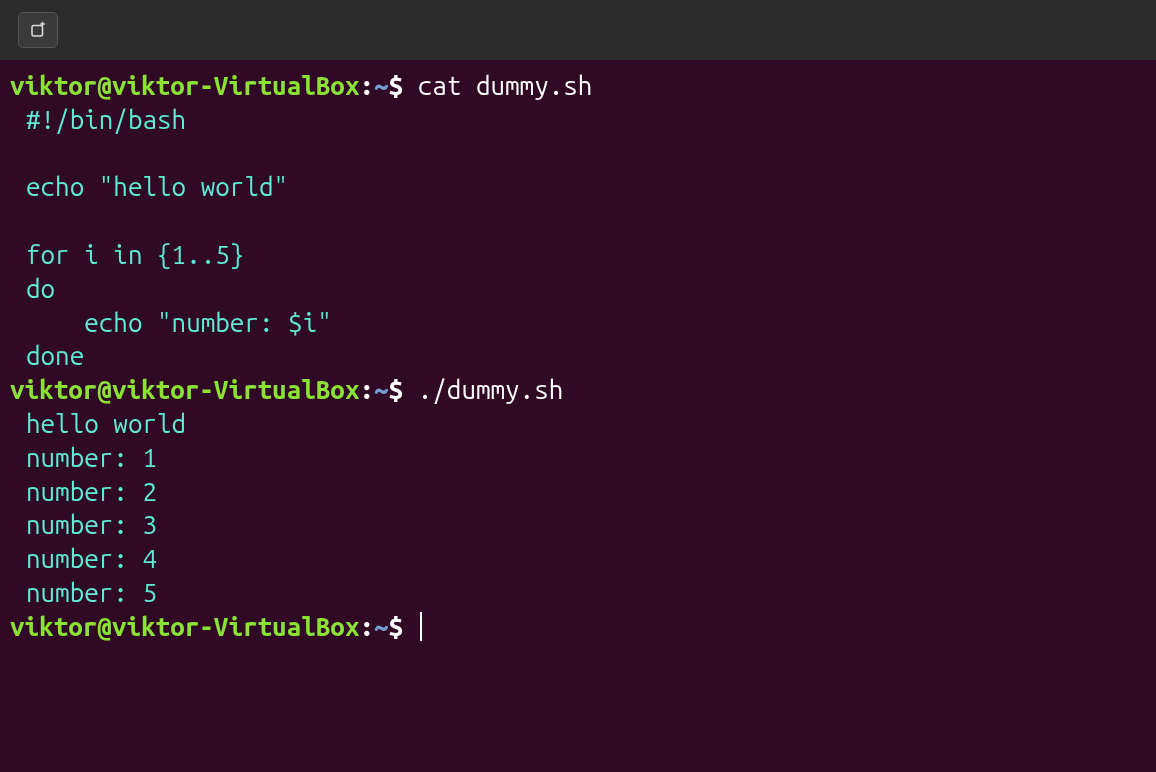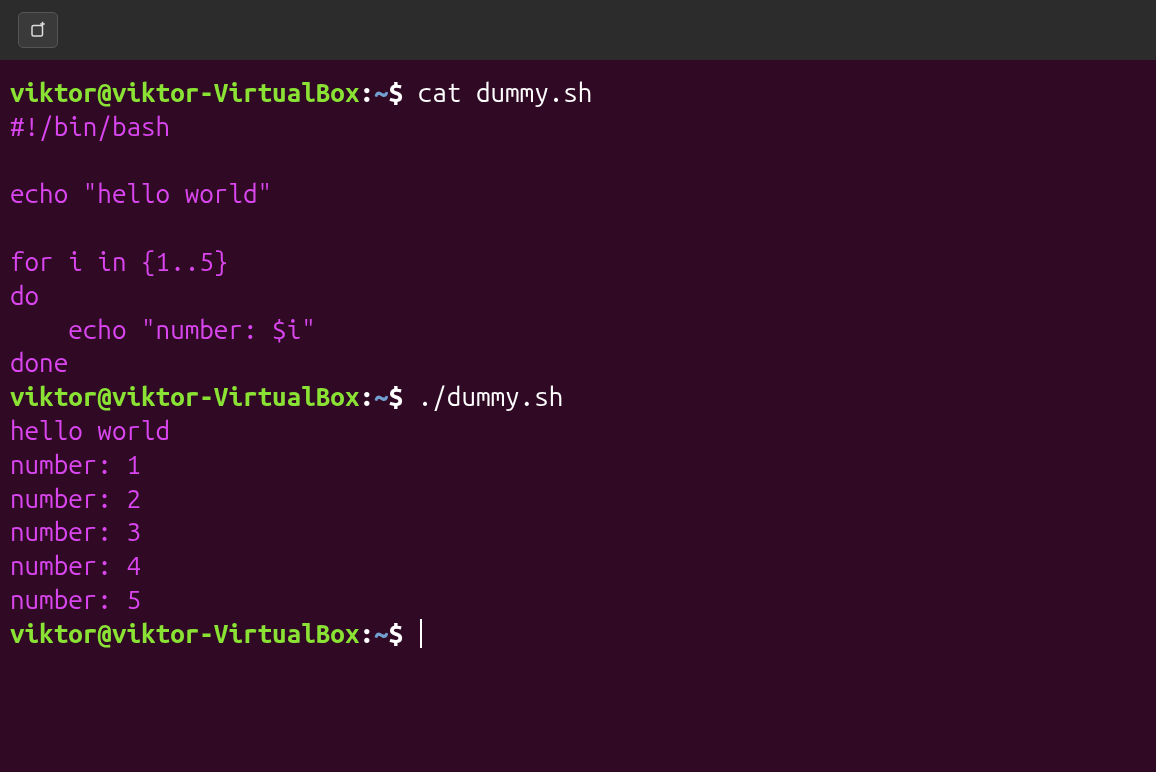--- a/index.html
+++ b/index.html
@@ -33,21 +33,21 @@
       display: flex;
       align-items: center;
       justify-content: center;
       color: #ddd;
     }
     .new-tab-btn svg {
       width: 18px;
       height: 18px;
     }
     .terminal-body {
-      padding: 16px 10px;
+      padding: 9px 10px;
       white-space: pre;
     }
     .line {
       display: block;
       min-height: 1.3em;
     }
     .user-host {
       color: #8ae234;
       font-weight: bold;
     }
@@ -60,21 +60,22 @@
       font-weight: bold;
     }
     .dollar {
       color: #ffffff;
       font-weight: bold;
     }
     .cmd {
       color: #ffffff;
     }
     .output {
-      color: #d946ef;
+      color: #5eead4;
+      margin-left: 16px;
     }
     .cursor {
       display: inline-block;
       width: 2px;
       height: 1.1em;
       background: #ffffff;
       vertical-align: text-bottom;
       margin-left: 2px;
     }
   </style>

